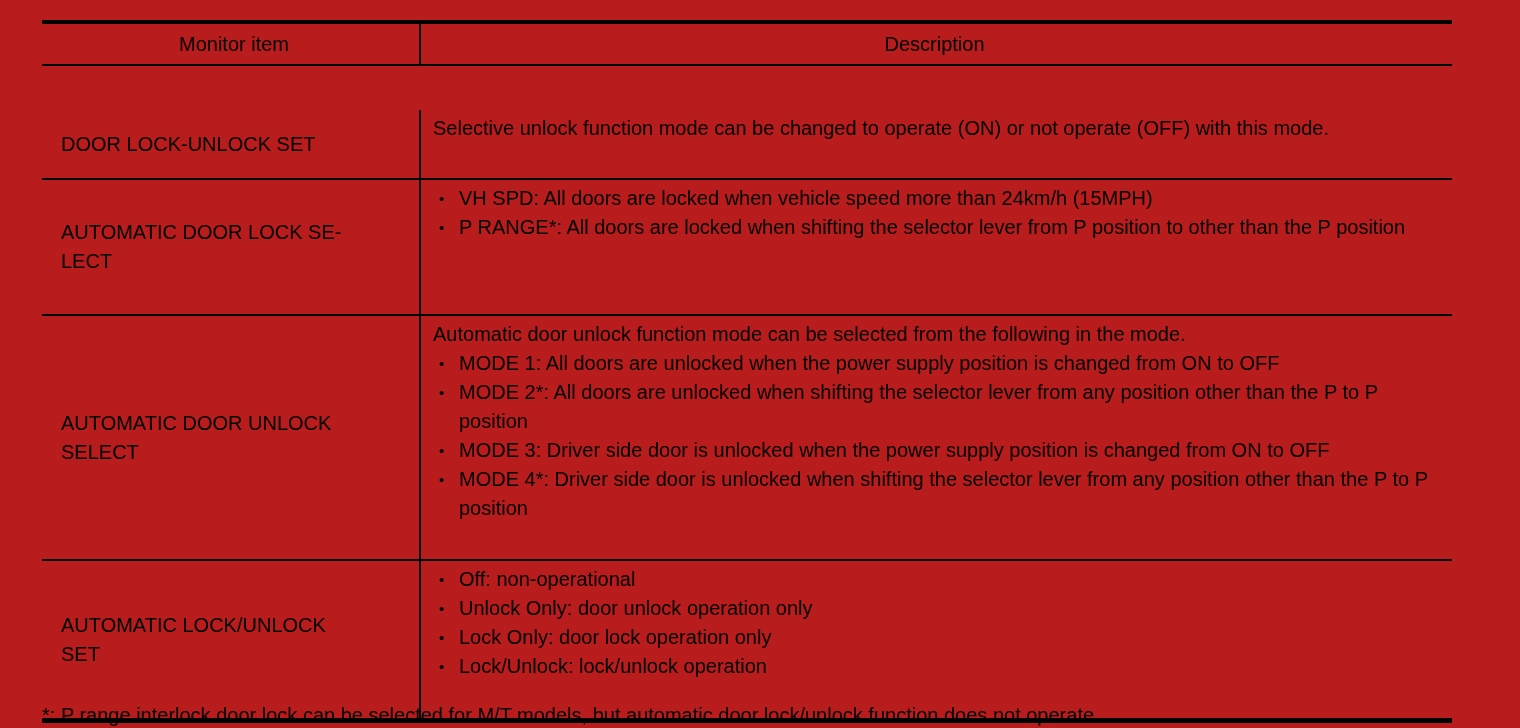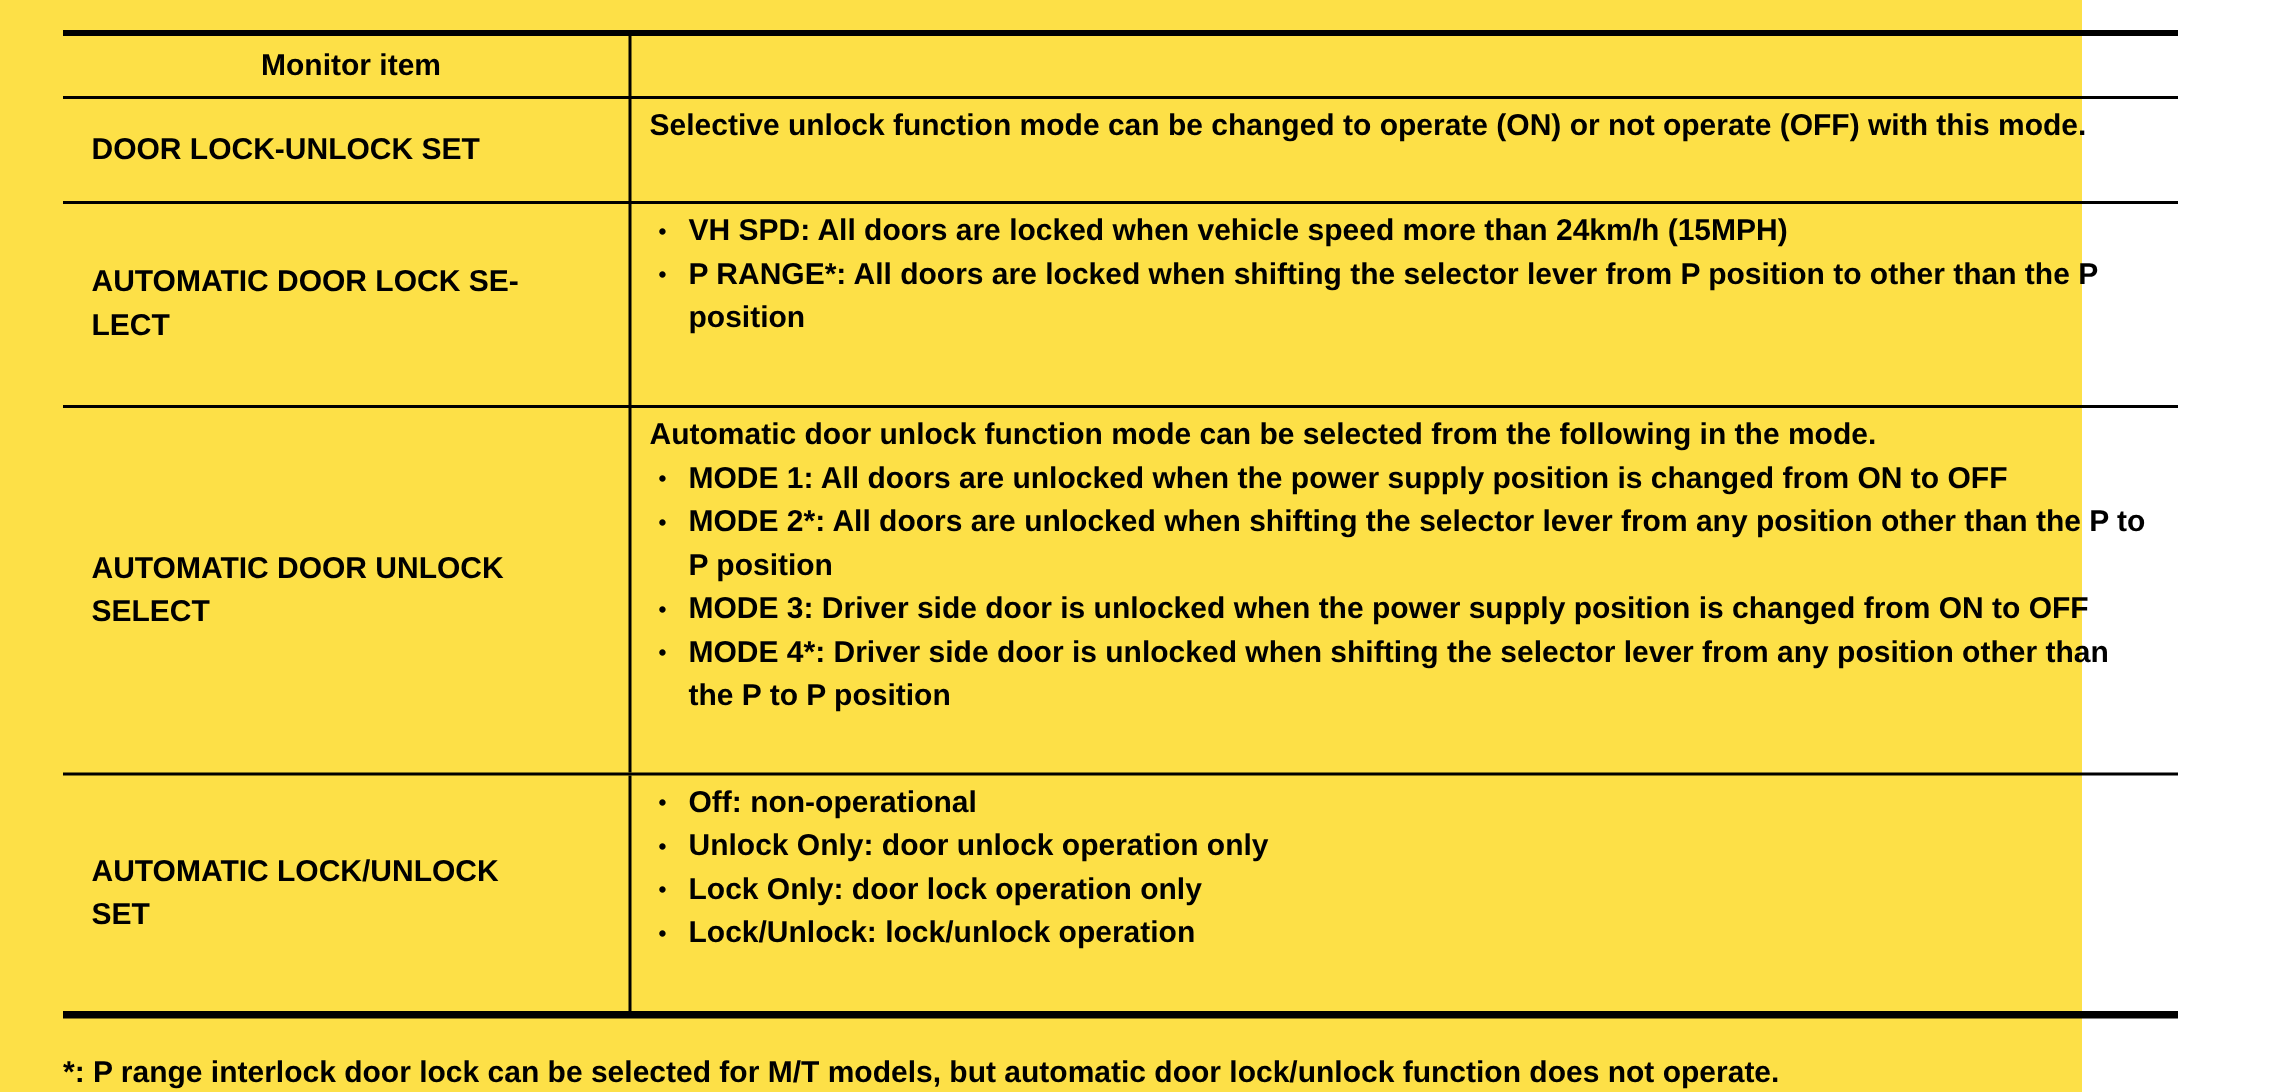--- a/index.html
+++ b/index.html
@@ -1,44 +1,43 @@
 <!DOCTYPE html>
 <html><head>
 <meta charset="utf-8">
 <style>
   html, body { margin: 0; padding: 0; background: #ffffff; }
   .page {
     position: relative;
-    width: 1388px;
+    width: 1520px;
     height: 728px;
-    background: #fde047;
+    background: #b91c1c;
     color: #000000;
     font-family: "Liberation Sans", "DejaVu Sans", sans-serif;
     font-size: 20px;
     line-height: 29px;
-    font-weight: bold;
     -webkit-font-smoothing: none;
   }
   .spec-table {
     position: absolute;
     left: 42px;
     top: 20px;
     width: 1410px;
     border-top: 4px solid #000;
     border-bottom: 5px solid #000;
     box-sizing: border-box;
   }
   .trow {
     display: flex;
     border-bottom: 2px solid #000;
     box-sizing: border-box;
   }
   .trow:last-child { border-bottom: none; }
   .r-header { height: 42px; }
-  .r-1 { height: 70px; }
+  .r-1 { height: 70px; margin-top: 44px; }
   .r-2 { height: 136px; }
   .r-3 { height: 245px; }
   .r-4 { height: 157px; }
   .cell-item {
     flex: 0 0 379px;
     width: 379px;
     border-right: 2px solid #000;
     box-sizing: border-box;
     display: flex;
     align-items: center;
@@ -82,20 +81,21 @@
 </style>
 </head>
 <body>
 
 <div class="page">
 
   <div class="spec-table">
 
     <div class="trow r-header">
       <div class="cell-item hcell">Monitor item</div>
+      <div class="cell-desc hcell">Description</div>
     </div>
 
     <div class="trow r-1">
       <div class="cell-item">DOOR LOCK-UNLOCK SET</div>
       <div class="cell-desc">
         <div>Selective unlock function mode can be changed to operate (ON) or not operate (OFF) with this mode.</div>
       </div>
     </div>
 
     <div class="trow r-2">

